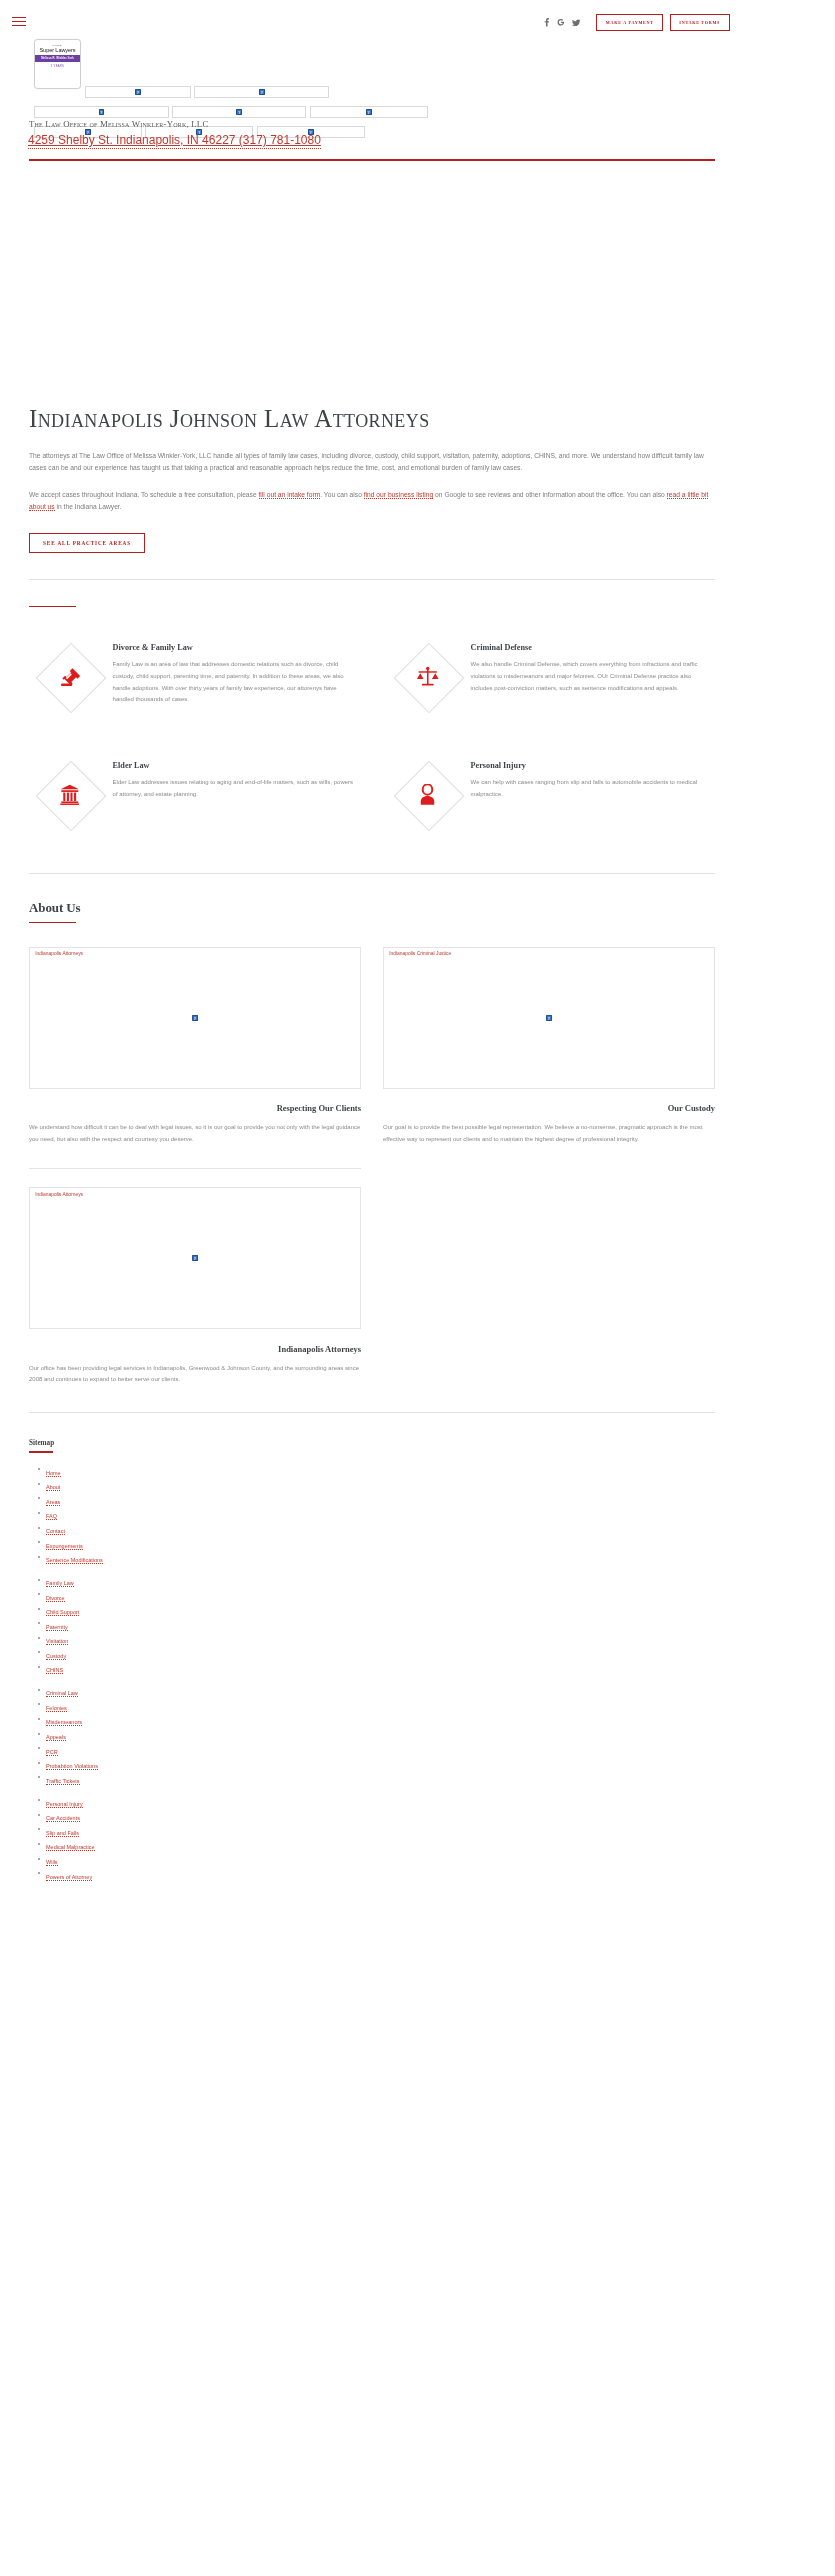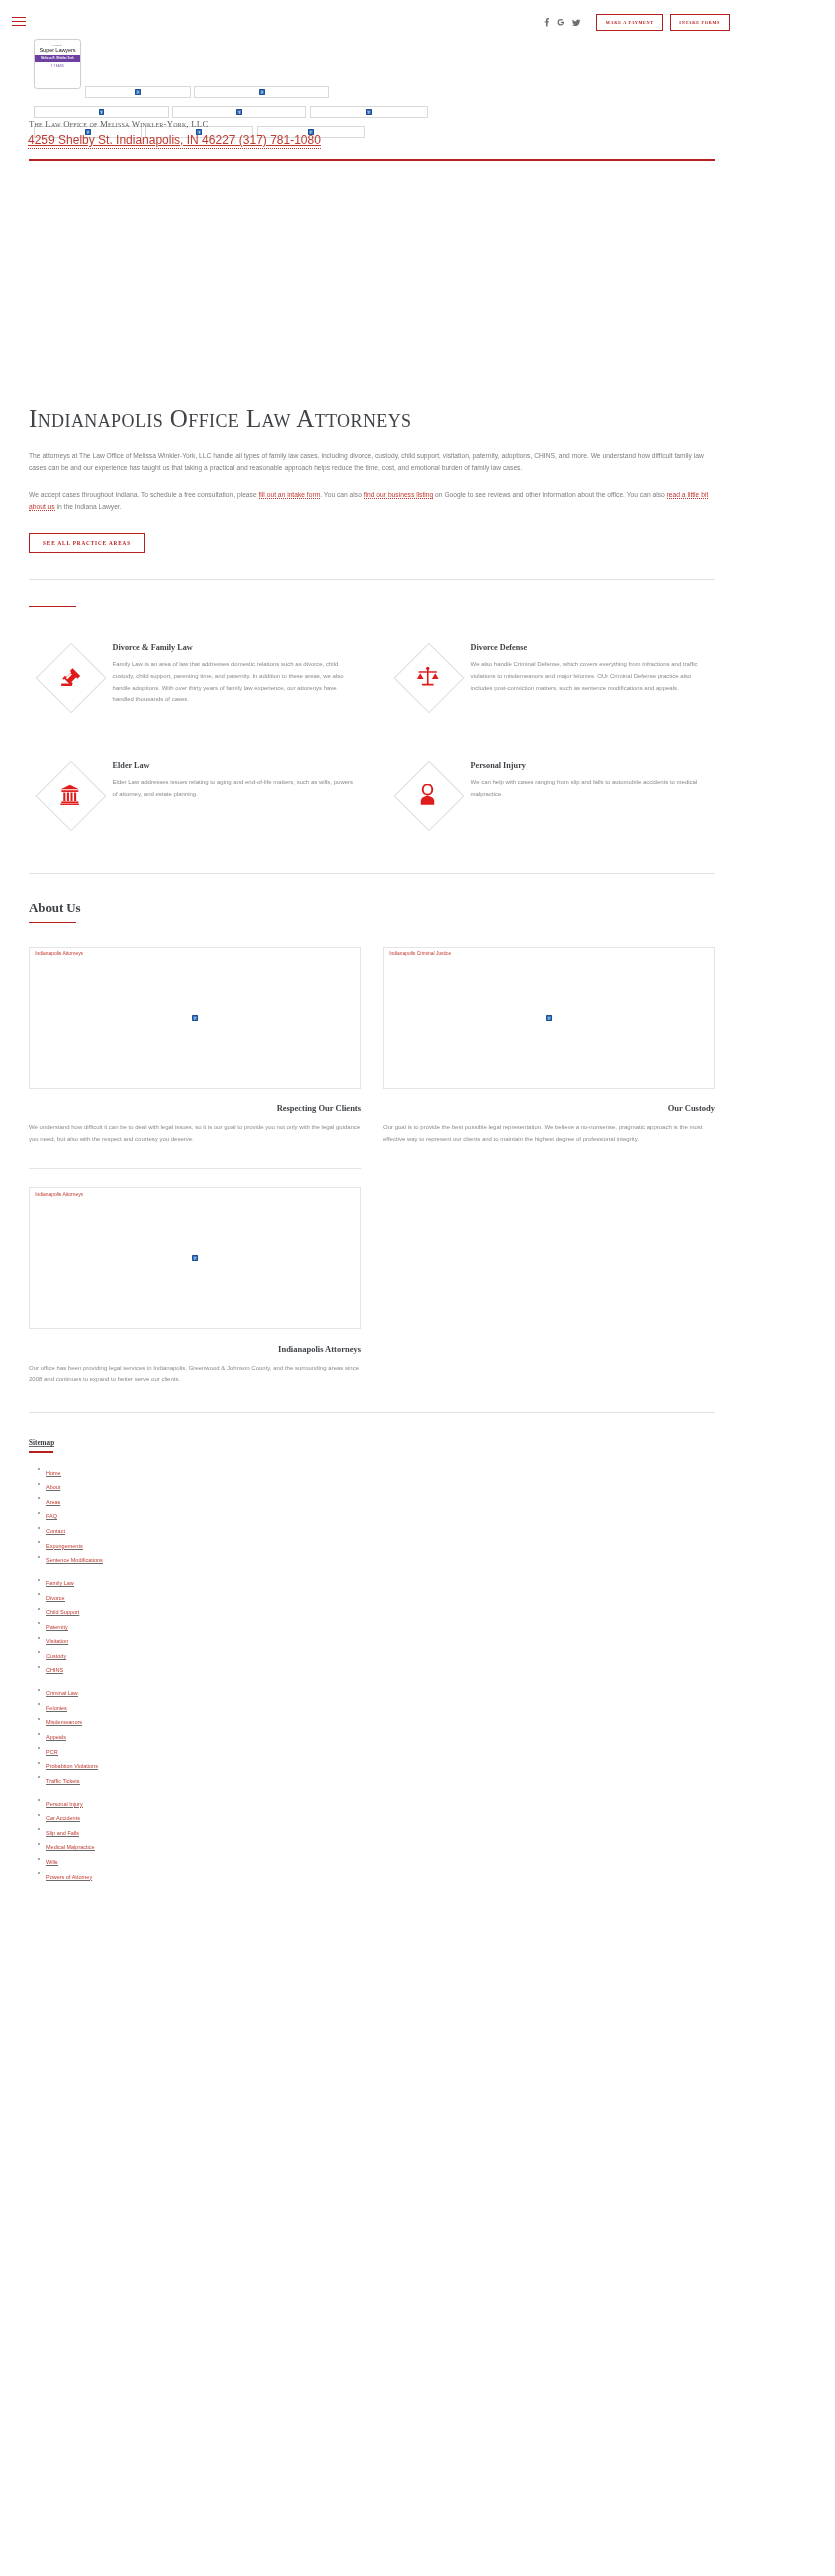--- a/index.html
+++ b/index.html
@@ -170,21 +170,21 @@
     font-family: "Liberation Serif", serif;
     font-size: 8.5px; color: #3f4347; font-weight: bold;
     margin: 0 0 9.1px 0;
     text-align: right;
   }
   .about-desc { font-size: 6px; line-height: 1.95; color: #8a8a8a; margin: 0; }
   .about-sep { border: 0; border-top: 0.7px solid #e4e4e4; margin: 14.4px 0 18.3px 0; }
   .about-single { width: calc(50% - 11px); }
 
   
-  .sitemap { padding: 0 29px 26px 29px; text-decoration: underline; }
+  .sitemap { padding: 0 29px 26px 29px; }
   h4.sitemap-title {
     font-family: "Liberation Serif", serif;
     font-size: 7.2px; color: #3f4347; font-weight: bold;
     margin: 0 0 3.9px 0;
   }
   .sitemap-underline { width: 23.5px; height: 1.6px; background: #b5201f; margin-bottom: 13px; }
   ul.sm-list { list-style: none; margin: 0 0 11.8px 0; padding: 0 0 0 17px; }
   ul.sm-list li { margin: 0 0 3.6px 0; position: relative; }
   ul.sm-list li::before {
     content: ""; position: absolute; left: -8.5px; top: 2.6px;
@@ -271,21 +271,21 @@
         <div class="brk-icon">?</div>
       </div>
     </div>
 
     <div class="firm-name">The Law Office of Melissa Winkler-York, LLC</div>
     <a class="firm-addr" href="#">4259 Shelby St. Indianapolis, IN 46227 (317) 781-1080</a>
     <div class="red-rule"></div>
   </div>
 
   <div class="hero">
-    <h1 class="page-title">Indianapolis Office Law Attorneys</h1>
+    <h1 class="page-title">Indianapolis Johnson Law Attorneys</h1>
     <p class="lede">The attorneys at The Law Office of Melissa Winkler-York, LLC handle all types of family law cases, including divorce, custody, child support, visitation, paternity, adoptions, CHINS, and more. We understand how difficult family law cases can be and our experience has taught us that taking a practical and reasonable approach helps reduce the time, cost, and emotional burden of family law cases.</p>
     <p class="lede">
       <span>We accept cases throughout Indiana. To schedule a free consultation, please </span><a class="inline" href="#">fill out an intake form</a><span>. You can also </span><a class="inline" href="#">find our business listing</a><span> on Google to see reviews and other information about the office. You can also </span><a class="inline" href="#">read a little bit about us</a><span> in the Indiana Lawyer.</span>
     </p>
     <button class="btn-outline">SEE ALL PRACTICE AREAS</button>
   </div>
 
   <hr class="hr-soft">
 
   <div class="sec">
@@ -311,21 +311,21 @@
           <svg width="23.5" height="22" viewBox="0 0 36 32">
               <circle cx="18" cy="3" r="2.6"></circle>
               <rect x="16.8" y="5" width="2.4" height="22"></rect>
               <rect x="9" y="26.4" width="18" height="2.8" rx="1"></rect>
               <rect x="4" y="7.2" width="28" height="2.2"></rect>
               <path d="M6.5 10.2L1.4 19h10.2L6.5 10.2z"></path>
               <path d="M29.5 10.2L24.4 19h10.2l-5.1-8.8z"></path>
             </svg>
         </div>
         <div class="pa-body">
-          <h3 class="pa-title">Divorce Defense</h3>
+          <h3 class="pa-title">Criminal Defense</h3>
           <p class="pa-desc">We also handle Criminal Defense, which covers everything from infractions and traffic violations to misdemeanors and major felonies. OUr Criminal Defense practice also includes post-conviction matters, such as sentence modifications and appeals.</p>
         </div>
       </div>
 
       <div class="pa-card">
         <div class="pa-dia">
           <svg width="19.6" height="21" viewBox="0 0 30 32">
               <path d="M15 1L1 8h28L15 1z"></path>
               <rect x="2" y="9.5" width="26" height="2.6"></rect>
               <rect x="5" y="13" width="3.2" height="13"></rect>

